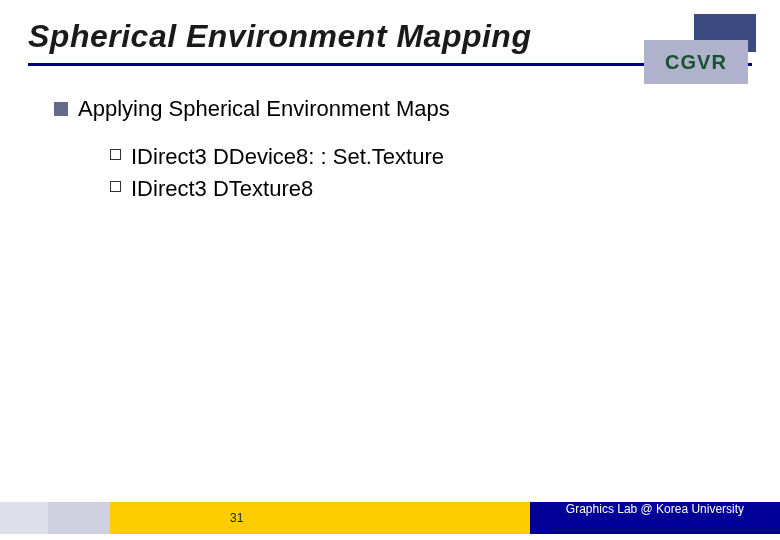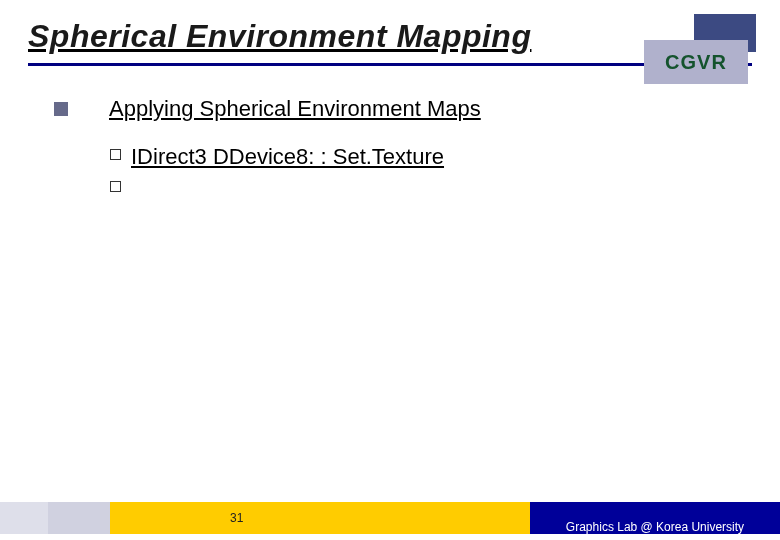--- a/index.html
+++ b/index.html
@@ -3,21 +3,20 @@
 <meta charset="utf-8">
 <style>
   * { box-sizing: border-box; margin: 0; padding: 0; }
   html, body { width: 780px; height: 540px; font-family: Arial, sans-serif; background: #fff; }
   .slide {
     width: 780px;
     height: 540px;
     position: relative;
     background: #fff;
     overflow: hidden;
-    text-decoration: underline;
   }
   .header {
     position: relative;
     padding: 18px 28px 0 28px;
   }
   .title {
     font-family: "Arial Black", Arial, sans-serif;
     font-style: italic;
     font-weight: 900;
     font-size: 32px;
@@ -58,21 +57,20 @@
     color: #14532d;
     letter-spacing: 1px;
   }
   .body {
     padding: 30px 0 0 54px;
   }
   .lvl1 {
     display: flex;
     align-items: flex-start;
     margin-bottom: 22px;
-    gap: 31px;
   }
   .sqbullet {
     width: 14px;
     height: 14px;
     background: #666a8a;
     margin-top: 6px;
     margin-right: 10px;
     flex: 0 0 auto;
   }
   .lvl1-text {
@@ -126,21 +124,21 @@
     left: 120px;
     top: 50%;
     transform: translateY(-50%);
     font-size: 12px;
     color: #222;
   }
   .fb-right {
     width: 250px;
     background: #000099;
     display: flex;
-    align-items: flex-end;
+    align-items: flex-start;
     justify-content: center;
   }
   .fb-right-text {
     color: #fff;
     font-size: 12px;
     white-space: nowrap;
   }
 </style>
 </head>
 <body>
@@ -161,20 +159,21 @@
       <div class="sqbullet"></div>
       <div class="lvl1-text">Applying Spherical Environment Maps</div>
     </div>
     <div class="lvl2-list">
       <div class="lvl2">
         <div class="boxbullet"></div>
         <div class="lvl2-text">IDirect3 DDevice8: : Set.Texture</div>
       </div>
       <div class="lvl2">
         <div class="boxbullet"></div>
+        <div class="lvl2-text">IDirect3 DTexture8</div>
       </div>
     </div>
   </div>
 
   <div class="footer-bar">
     <div class="fb-left">
       <div class="fb-left-a"></div>
       <div class="fb-left-b"></div>
     </div>
     <div class="fb-mid">

